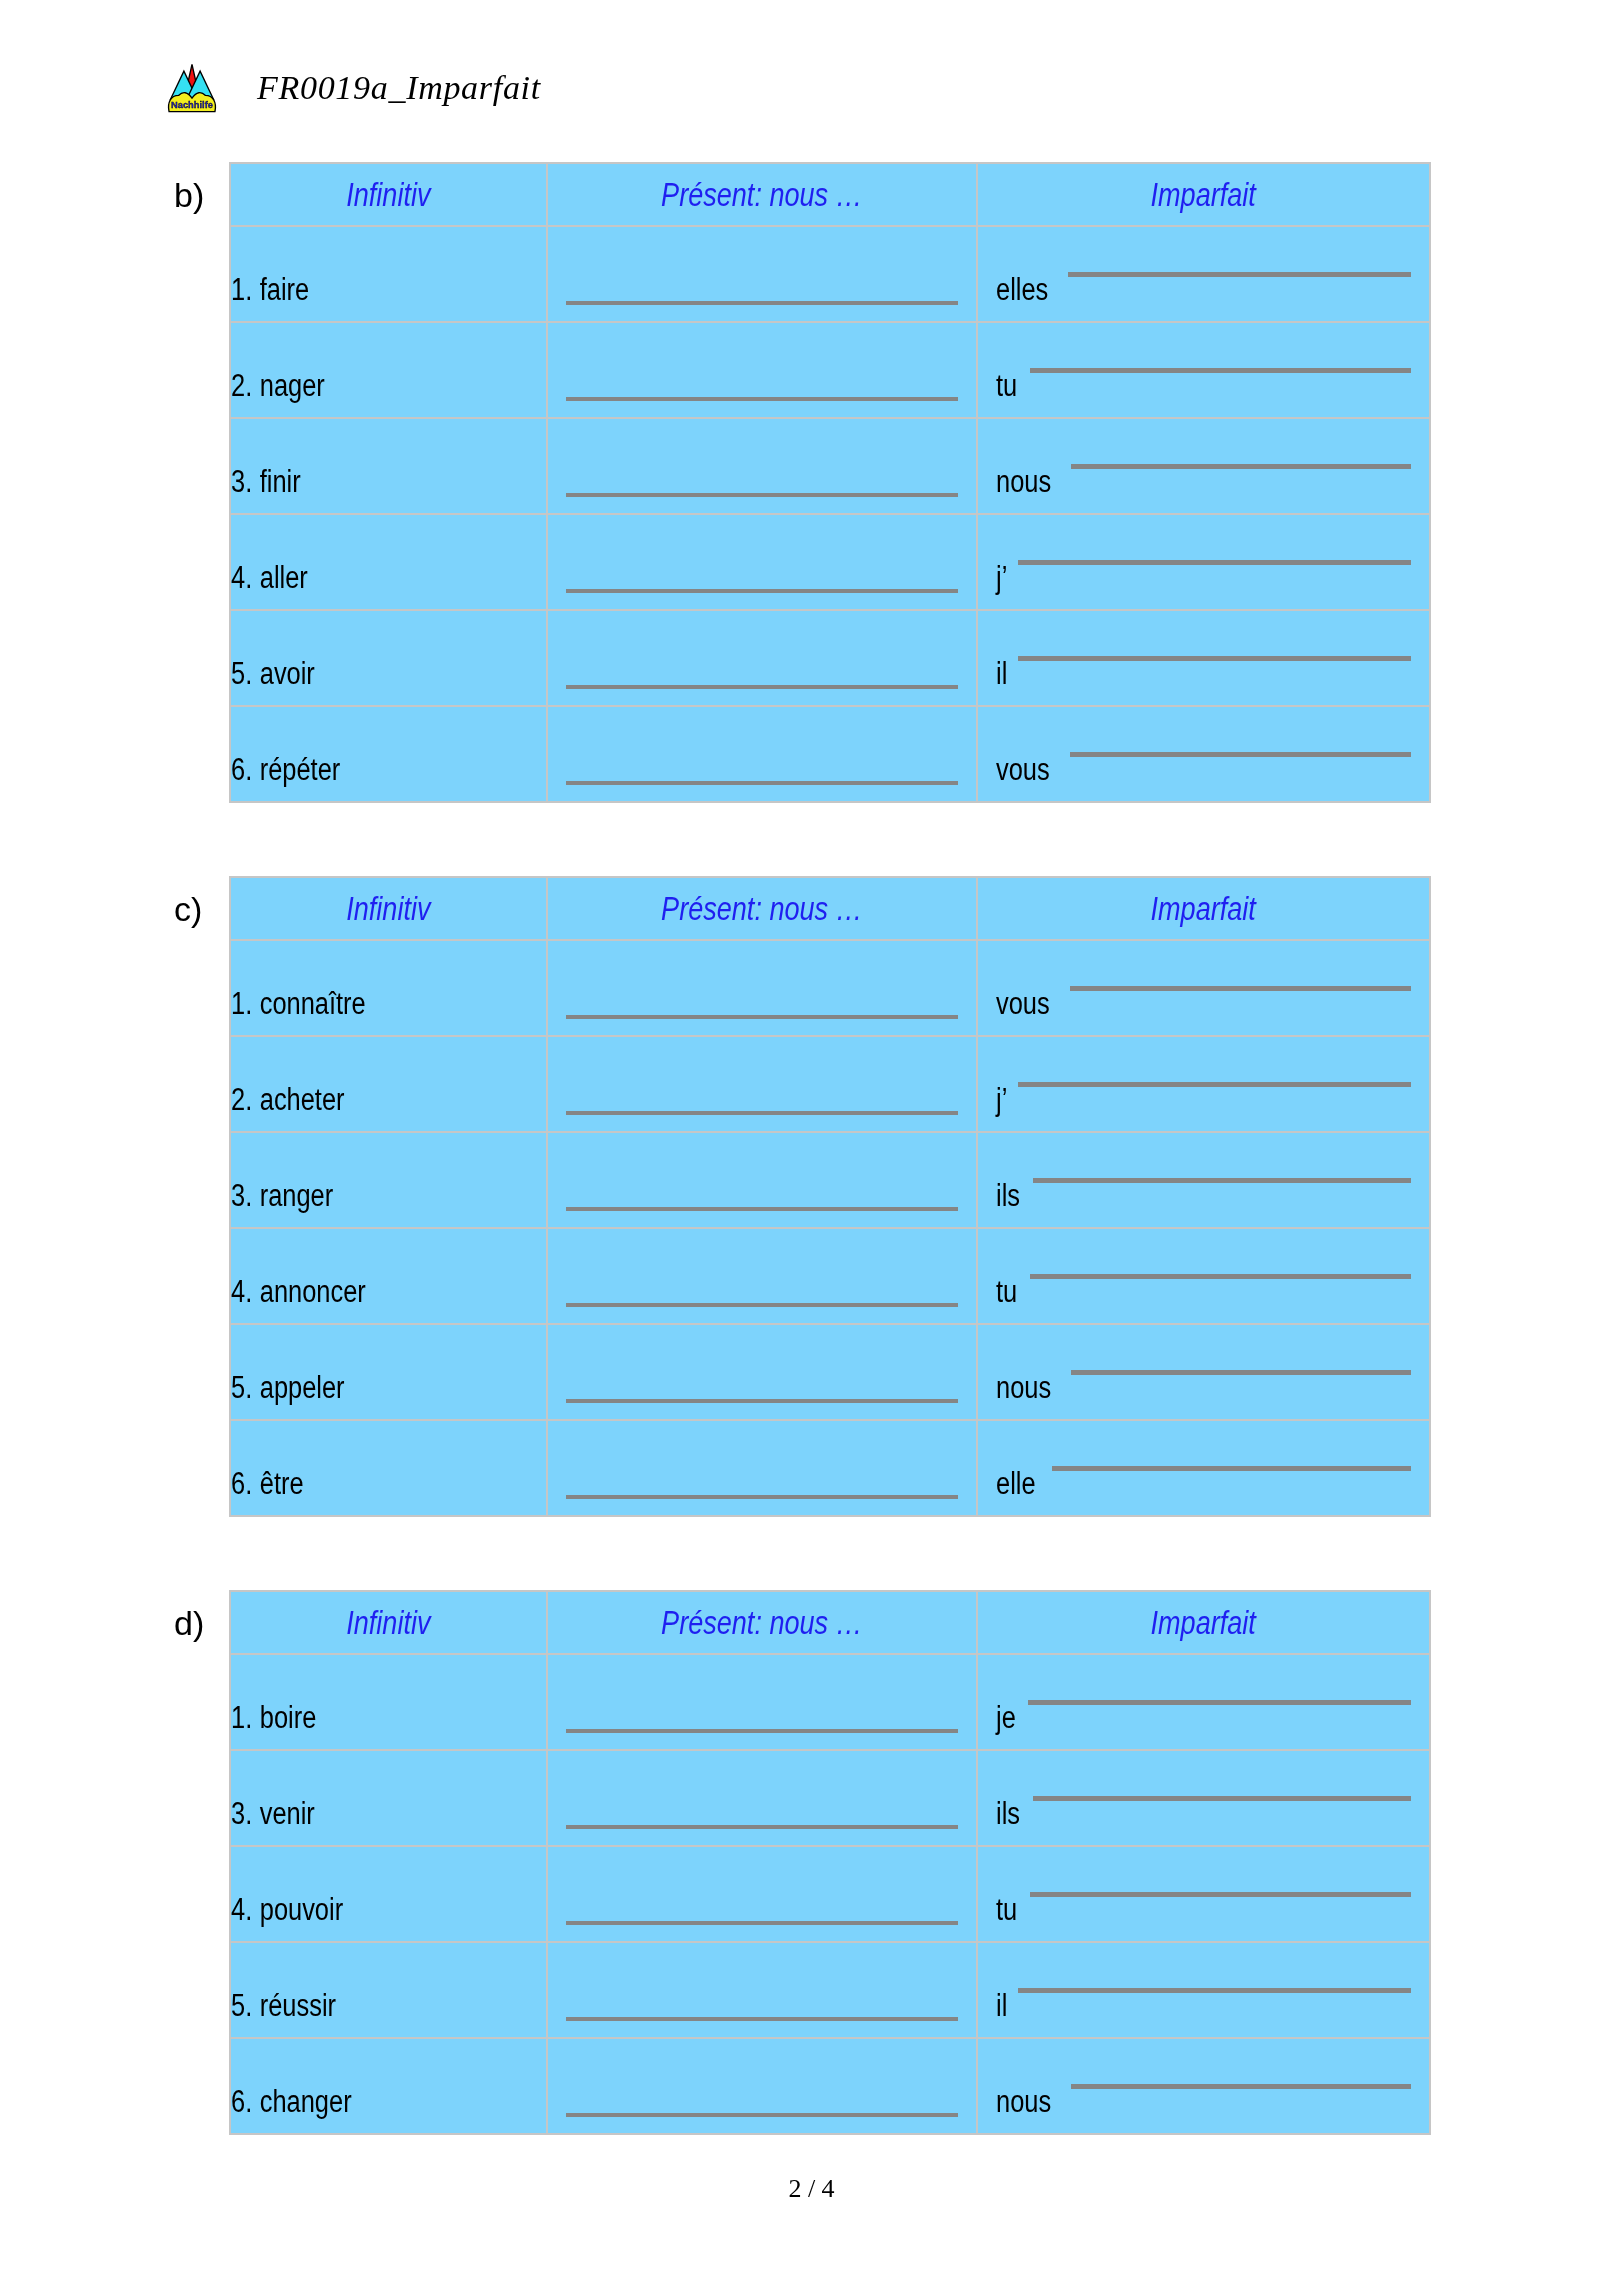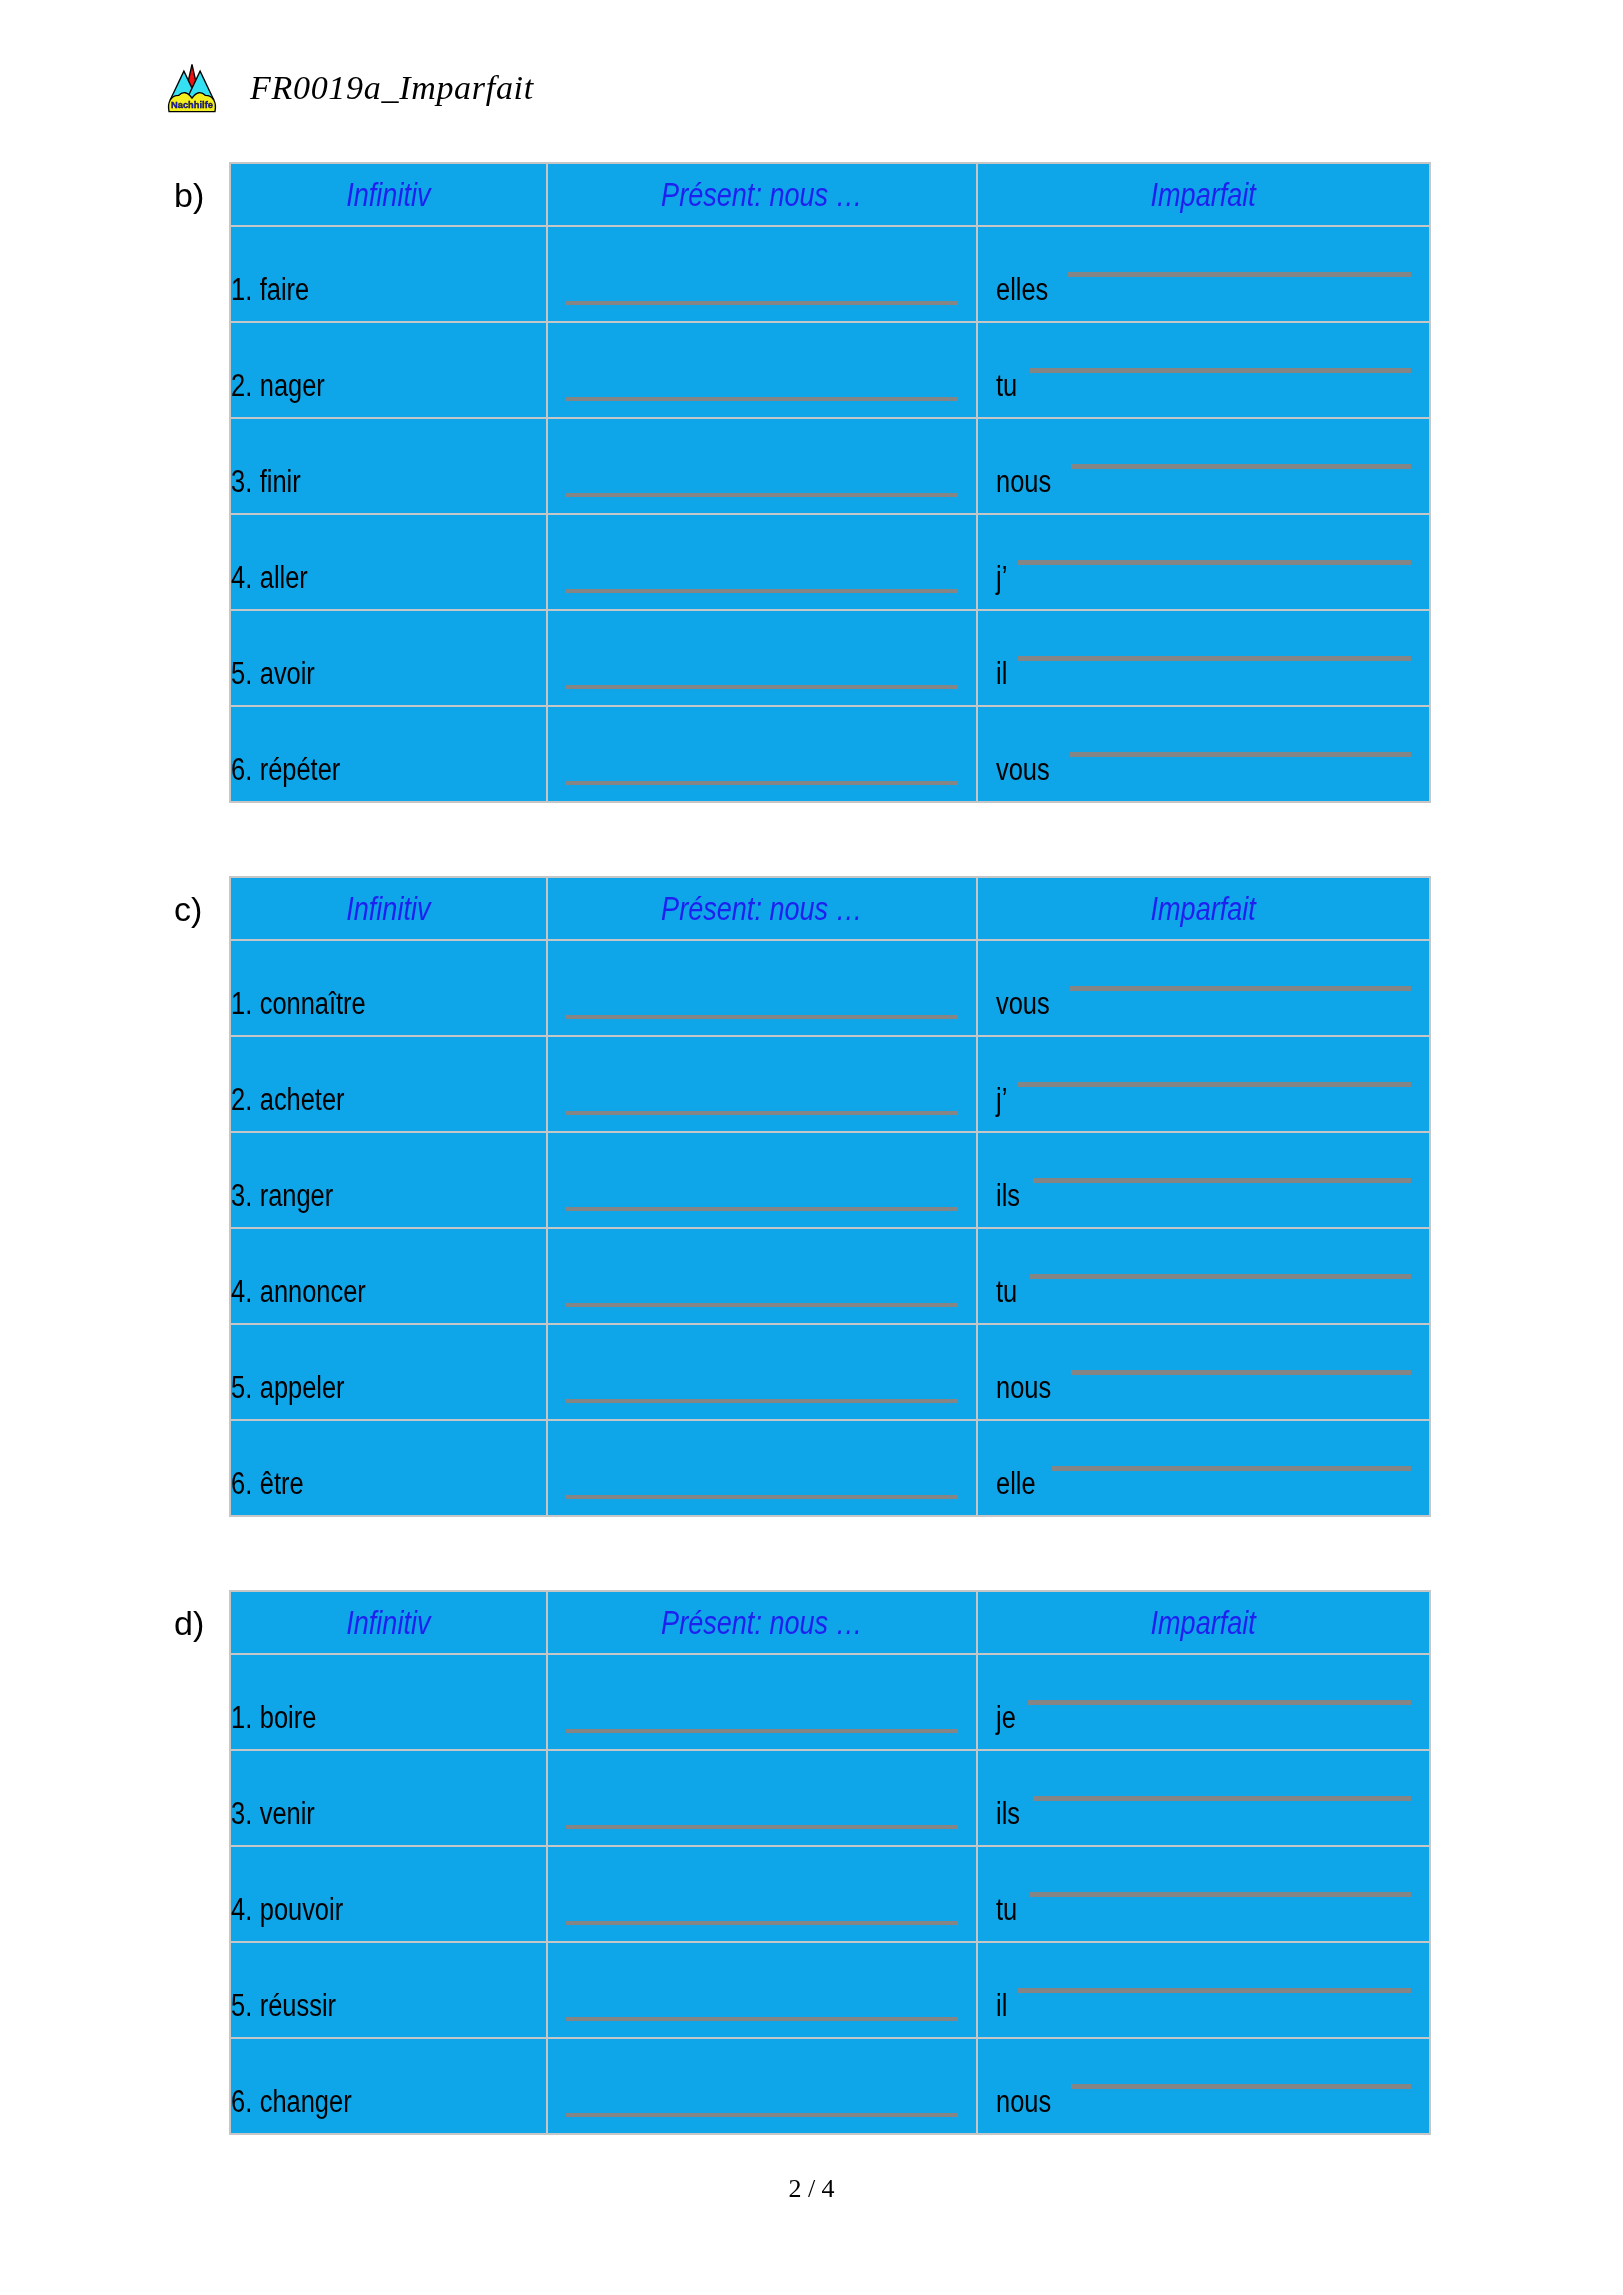--- a/index.html
+++ b/index.html
@@ -17,36 +17,37 @@
     position:absolute; left:165px; top:63px;
     display:flex; align-items:center; gap:31px;
   }
   .logo { width:54px; height:50px; flex:0 0 auto; }
   .doc-title {
     font-family:"Liberation Serif", serif;
     font-style:italic;
     font-size:34px;
     letter-spacing:0.7px;
     white-space:nowrap;
+    margin-left:7px;
   }
 
   
   .tables-host { position:absolute; left:229px; top:0; }
   .table-block { position:relative; margin-top:73px; }
   .table-block:first-child { margin-top:162px; }
   .table-label {
     position:absolute; left:-55px; top:14.4px;
     font-size:34px;
     color:#000;
   }
   table.conj {
     border-collapse:collapse;
     table-layout:fixed;
     width:1200px;
-    background:#0ea5e9;
+    background:#7dd3fc;
   }
   table.conj col.c1 { width:317px; }
   table.conj col.c2 { width:430px; }
   table.conj col.c3 { width:453px; }
   table.conj th, table.conj td { border:2px solid var(--border-gray,#c6c6c6); }
   table.conj th {
     height:59px;
     text-align:center; vertical-align:middle;
     color:var(--header-blue,#1f1ff0);
     font-style:italic;

